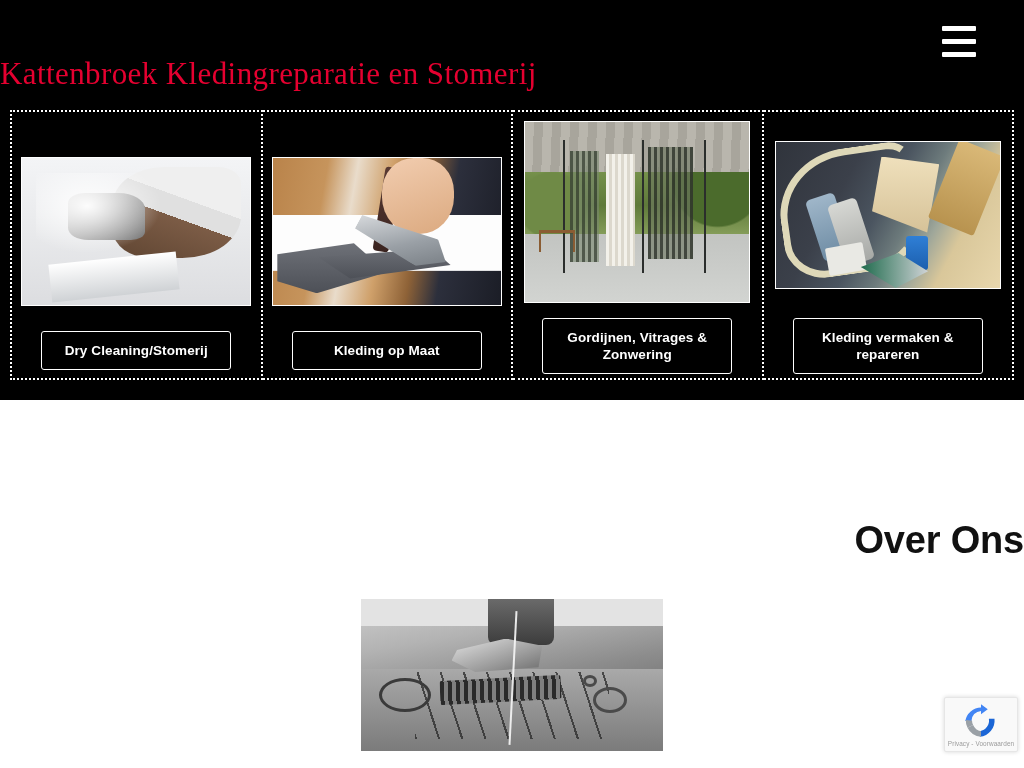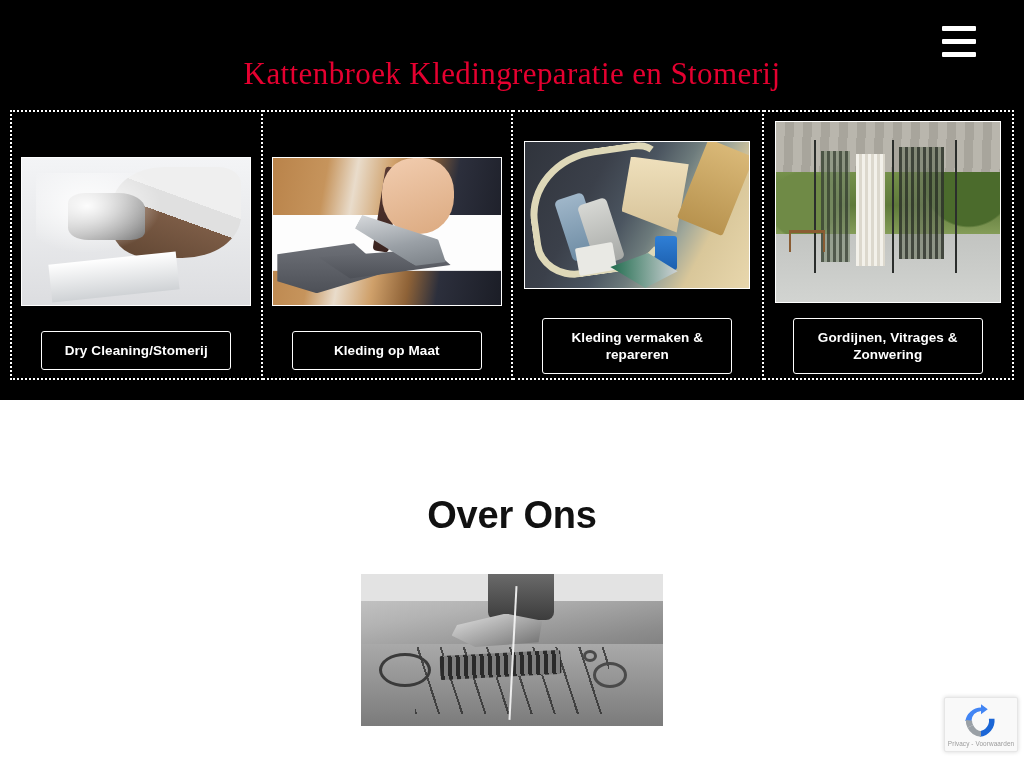--- a/index.html
+++ b/index.html
@@ -44,21 +44,21 @@
     height: 5px;
     background: #ffffff;
     border-radius: 1px;
   }
 
   .site-title {
     position: absolute;
     top: 56px;
     left: 0;
     width: 1024px;
-    text-align: center;
+    text-align: left;
     color: #e50030;
     font-family: "Liberation Serif", "DejaVu Serif", serif;
     font-size: 31px;
     font-weight: 400;
     letter-spacing: 0.4px;
     line-height: 36px;
     white-space: nowrap;
   }
 
   
@@ -276,22 +276,22 @@
   }
 
   
   .about {
     position: relative;
     width: 1024px;
     background: #ffffff;
   }
 
   .about-title {
-    margin-top: 94px;
-    text-align: center;
+    margin-top: 119px;
+    text-align: right;
     color: #111111;
     font-size: 38px;
     font-weight: 700;
     letter-spacing: -0.2px;
   }
 
   .about-photo {
     position: relative;
     margin: 37px auto 0;
     width: 302px;
@@ -402,56 +402,56 @@
 
     <div class="card card-1">
       <div class="card-thumb">
         <div class="art art-scissors">
           <div class="hand-1"></div>
           <div class="felt-a"></div>
           <div class="felt-b"></div>
         </div>
       </div>
       <div class="card-btn">Kleding op Maat</div>
-    </div>
-
-    <div class="card card-3">
-      <div class="card-thumb">
-        <div class="art art-flatlay">
-          <div class="tape"></div>
-          <div class="patch"></div>
-          <div class="ruler"></div>
-          <div class="spool1"></div>
-          <div class="spool2"></div>
-          <div class="label"></div>
-          <div class="bobbin"></div>
-          <div class="scissor3"></div>
-        </div>
-      </div>
-      <div class="card-btn">Kleding vermaken &amp; repareren</div>
     </div>
 
     <div class="card card-4">
       <div class="card-thumb">
         <div class="art art-interior">
           <div class="outside"></div>
           <div class="ceiling"></div>
           <div class="floor"></div>
           <div class="curtain c1"></div>
           <div class="curtain c2"></div>
           <div class="curtain c3"></div>
           <div class="mullion m1"></div>
           <div class="mullion m2"></div>
           <div class="mullion m3"></div>
           <div class="table"></div>
         </div>
       </div>
       <div class="card-btn">Gordijnen, Vitrages &amp; Zonwering</div>
     </div>
 
+    <div class="card card-3">
+      <div class="card-thumb">
+        <div class="art art-flatlay">
+          <div class="tape"></div>
+          <div class="patch"></div>
+          <div class="ruler"></div>
+          <div class="spool1"></div>
+          <div class="spool2"></div>
+          <div class="label"></div>
+          <div class="bobbin"></div>
+          <div class="scissor3"></div>
+        </div>
+      </div>
+      <div class="card-btn">Kleding vermaken &amp; repareren</div>
+    </div>
+
   </div>
 </div>
 
 <div class="about">
   <h2 class="about-title">Over Ons</h2>
 
   <div class="about-photo">
     <div class="machine">
       <div class="plate"></div>
       <div class="scale"></div>

